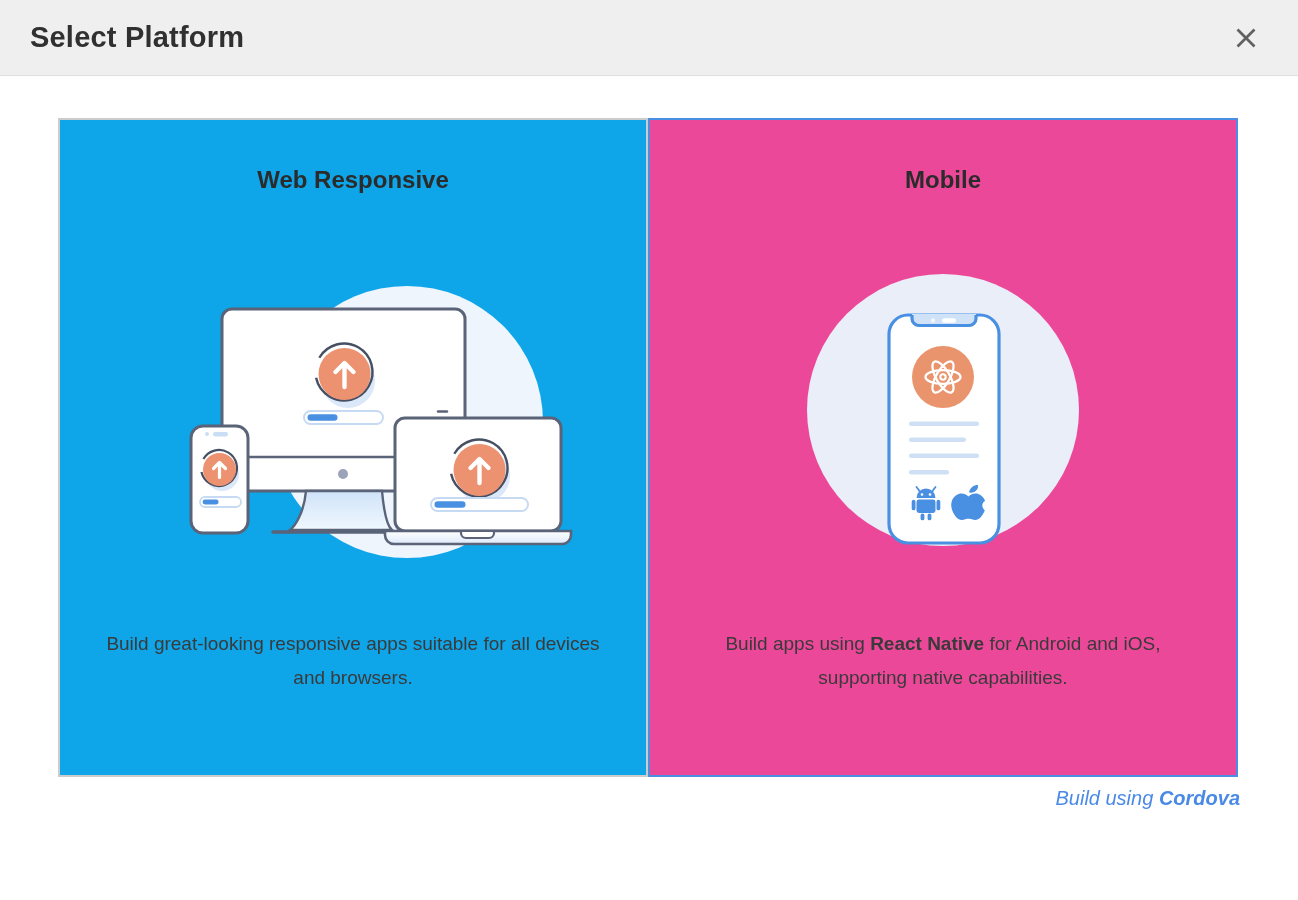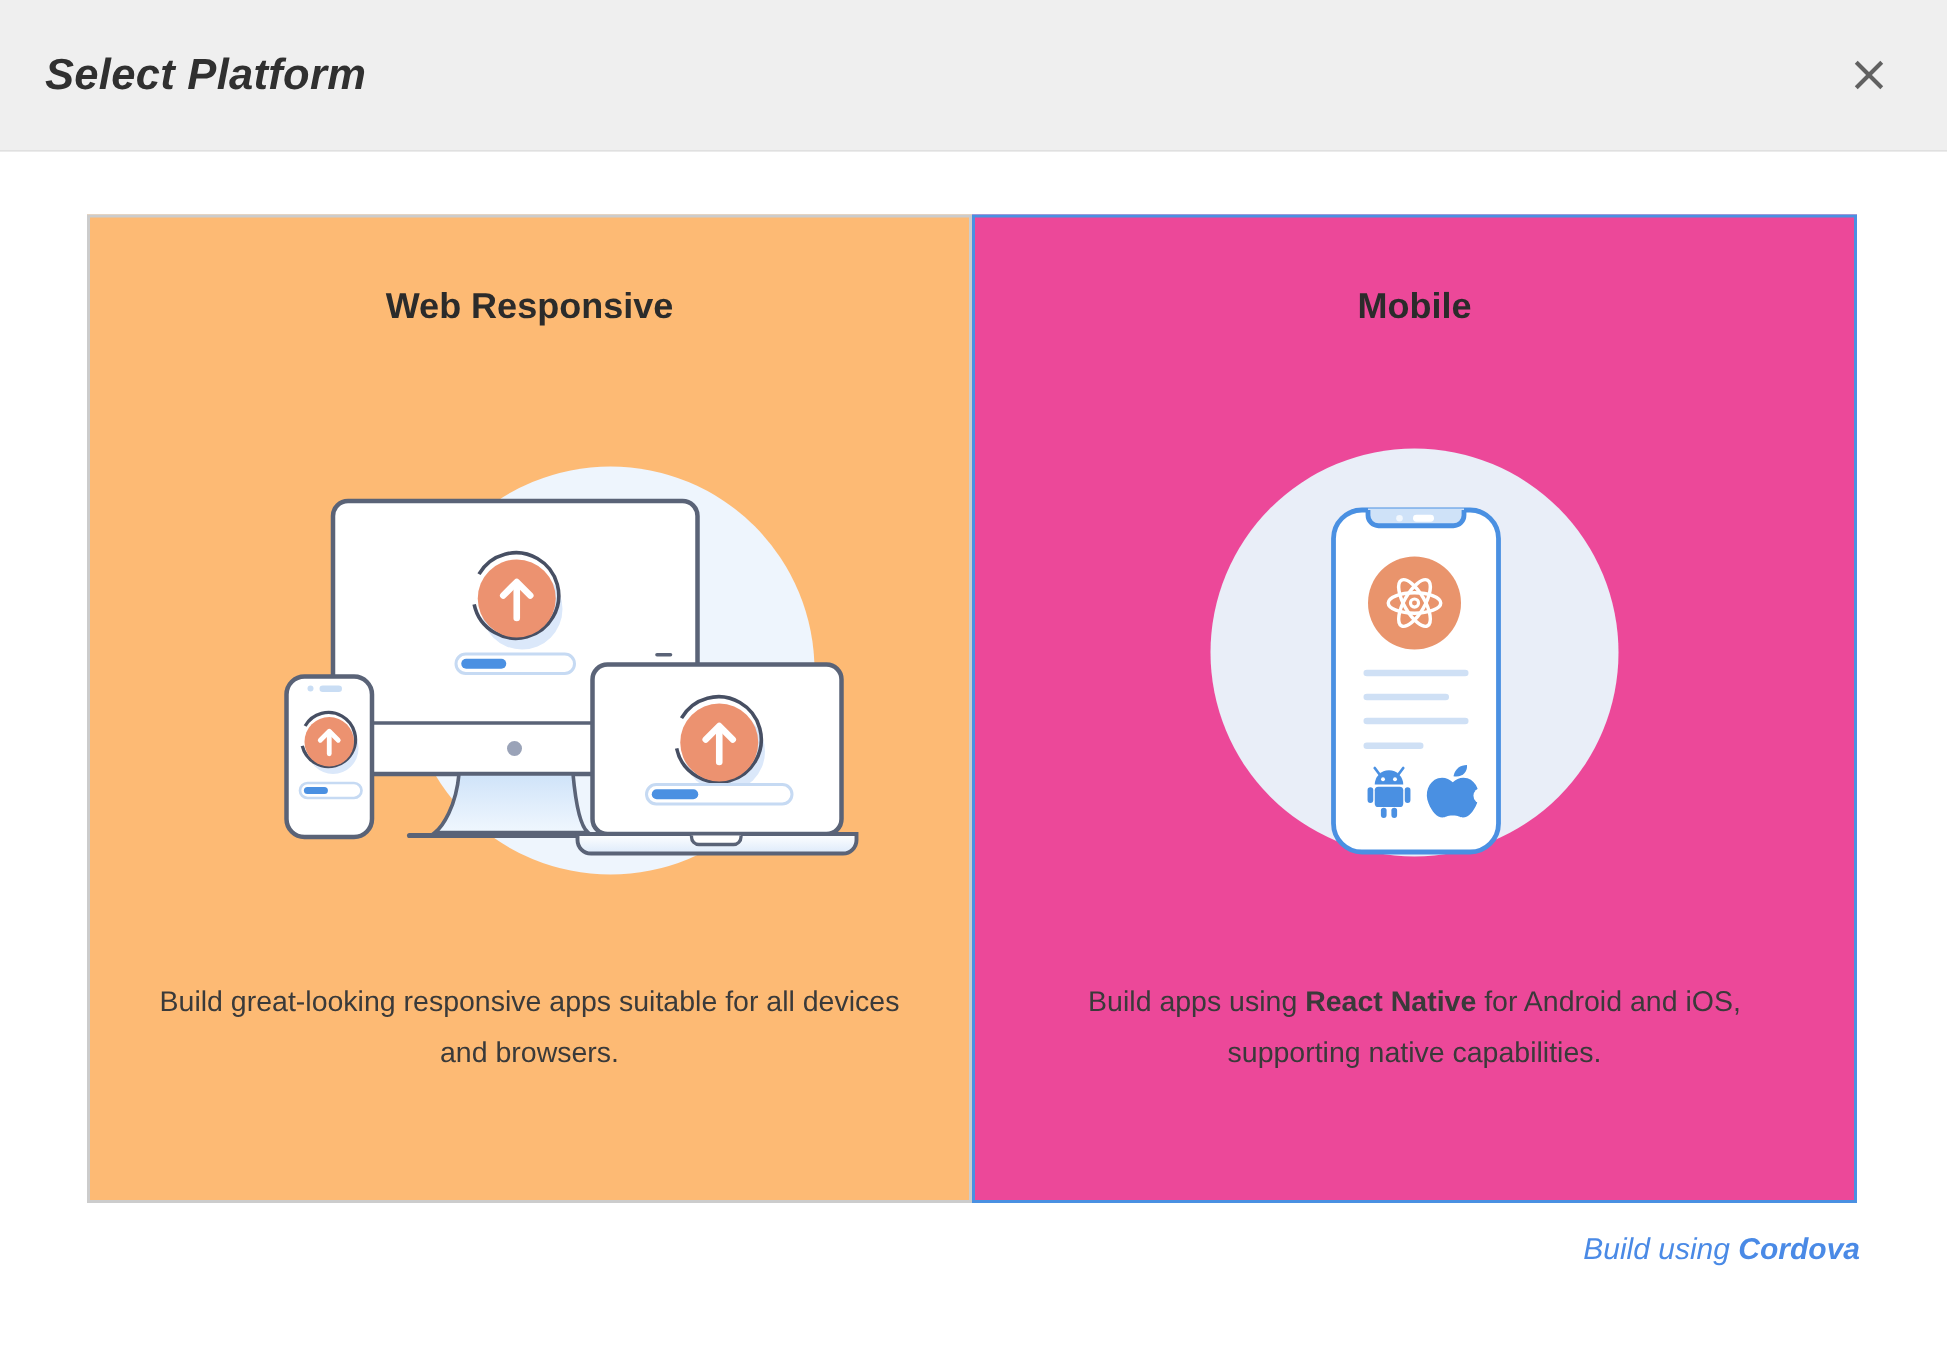--- a/index.html
+++ b/index.html
@@ -4,49 +4,48 @@
 <style>
   * { margin: 0; padding: 0; box-sizing: border-box; }
   html, body { width: 1298px; height: 900px; }
   body {
     font-family: "Liberation Sans", "DejaVu Sans", sans-serif;
     background: #ffffff;
     color: #2f2f2f;
     overflow: hidden;
   }
   .modal-header {
-    height: 101px;
+    height: 76px;
     background: #efefef;
     border-bottom: 1px solid #e0e0e0;
     display: flex;
     align-items: center;
     justify-content: space-between;
     padding: 0 30px;
-    font-style: italic;
   }
   .modal-title {
     font-size: 29px;
     font-weight: 600;
     letter-spacing: 0.2px;
     color: #303030;
   }
   .close-btn {
     background: none;
     border: none;
     cursor: pointer;
     width: 40px; height: 40px;
     display: flex; align-items: center; justify-content: center;
     margin-right: 2px;
   }
   .modal-body { padding: 42px 58px 0 58px; }
   .cards-row { display: flex; }
   .platform-card {
     width: 590px;
     height: 659px;
-    background: #fdba74;
+    background: #0ea5e9;
     border: 2px solid #cccccc;
     display: flex;
     flex-direction: column;
     align-items: center;
     cursor: pointer;
   }
   .platform-card.selected {
     border: 2px solid #4a90e2;
     background: #ec4899;
   }
@@ -69,21 +68,21 @@
     color: #3a3a3a;
     text-align: center;
     max-width: 516px;
     margin-bottom: 80px;
   }
   .card-desc b { font-weight: 700; }
   .modal-footer {
     display: flex;
     justify-content: flex-end;
     padding: 0 58px;
-    margin-top: 20px;
+    margin-top: 10px;
   }
   .cordova-link {
     font-size: 20px;
     font-style: italic;
     color: #4a8ae6;
     text-decoration: none;
   }
   .cordova-link b { font-weight: 700; }
 </style>
 </head>

